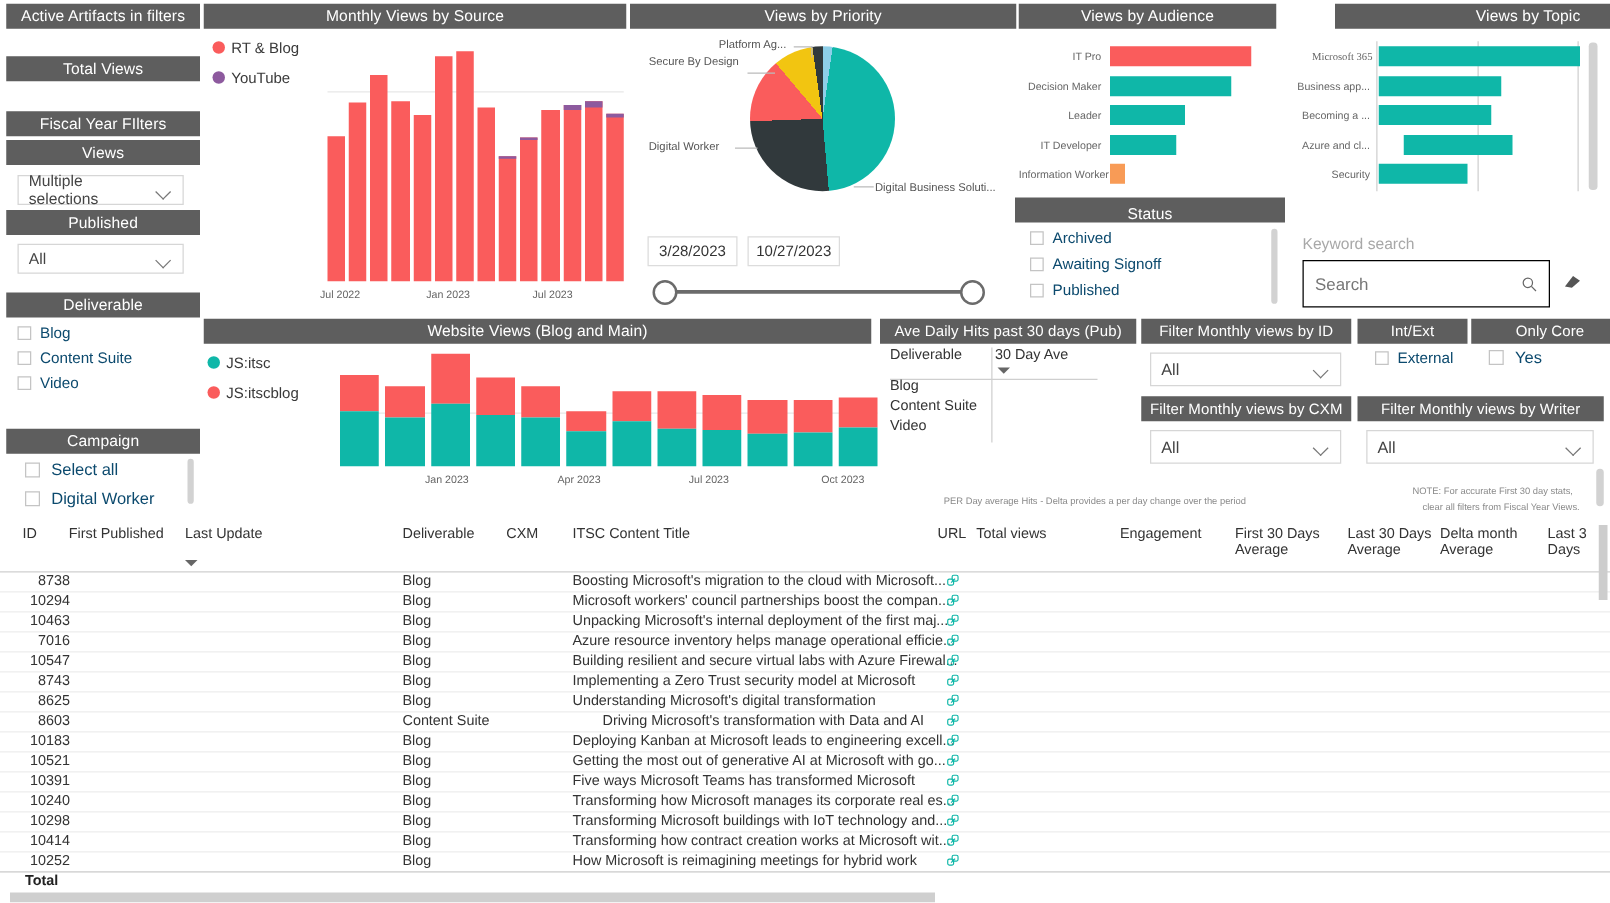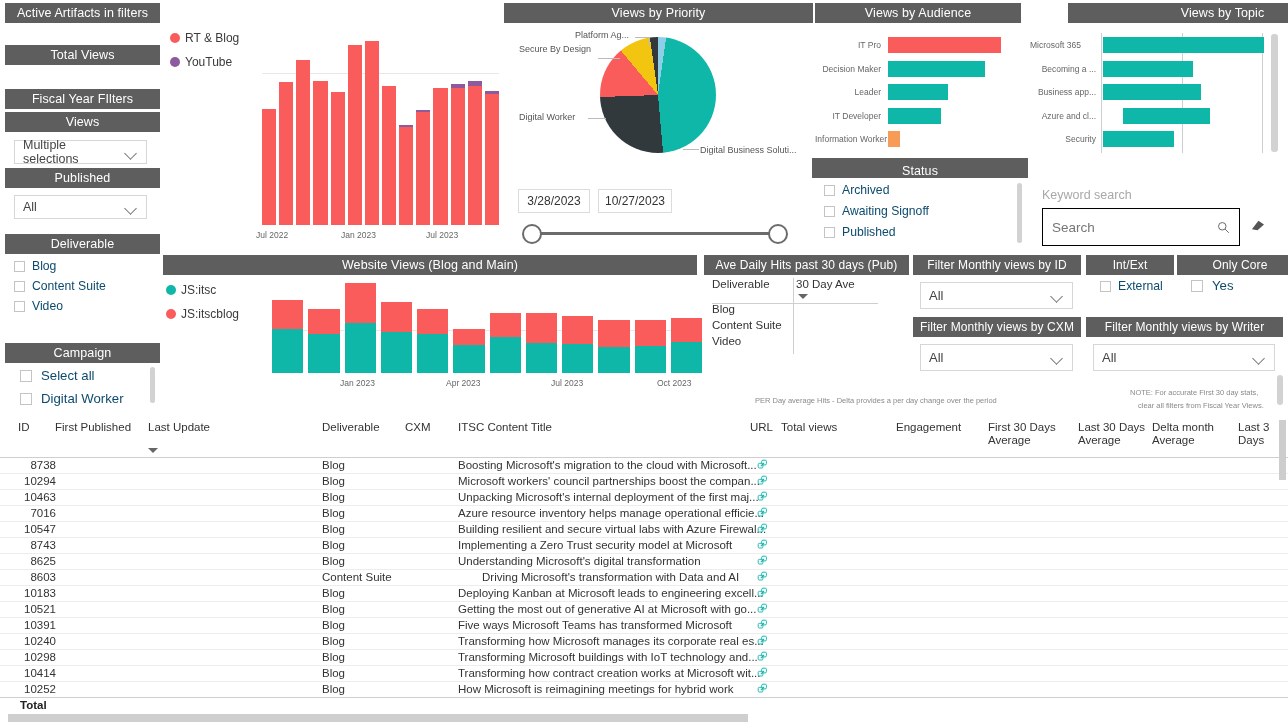--- a/index.html
+++ b/index.html
@@ -166,20 +166,23 @@
       <span>Select all</span>
     </div>
     <div class="cbrow big" style="margin-bottom:4px;">
       <span class="cb"></span>
       <span>Digital Worker</span>
     </div>
 
   </div>
   <div class="scrollbar" style="left:150px; top:367px; height:36px;"></div>
 
+  <div class="hdr abs" style="left:163px; top:3px; width:338px; height:20px;">
+    <span>Monthly Views by Source</span>
+  </div>
   <div class="legend abs" style="left:170px; top:31px;">
     <div class="lgitem">
       <span class="dot" style="background:#fa5c5c"></span>
       <span>RT &amp; Blog</span>
     </div>
     <div class="lgitem">
       <span class="dot" style="background:#8d5a9e"></span>
       <span>YouTube</span>
     </div>
   </div>
@@ -285,30 +288,30 @@
     </div>
 
   <div class="hdr abs" style="left:1068px; top:3px; width:309px; height:20px;">
     <span>Views by Topic</span>
   </div>
   <div class="vline" style="left:1101px; top:33px; height:120px;"></div>
   <div class="vline" style="left:1182px; top:33px; height:120px;"></div>
   <div class="vline" style="left:1262px; top:33px; height:120px;"></div>
   <div class="abs" id="topic-chart" style="left: 1024px; top: 37px; width: 250px; height: 110px; display: flex; flex-direction: column; justify-content: space-between;">
       <div class="hbrow" style="height: 16px;">
-        <div class="hblabel" style="width: 79px; padding-right: 22px; font-size: 8.5px;">Microsoft 365</div>
+        <div class="hblabel" style="width: 79px; padding-right: 5px; font-size: 8.5px; font-family: Liberation Serif, serif;">Microsoft 365</div>
         <div class="hbar" style="width: 161px; background: rgb(15, 183, 168);"></div>
+      </div>
+      <div class="hbrow" style="height: 16px;">
+        <div class="hblabel" style="width: 79px; padding-right: 7px; font-size: 8.5px;">Business app...</div>
+        <div class="hbar" style="width: 98.21px; background: rgb(15, 183, 168);"></div>
       </div>
       <div class="hbrow" style="height: 16px;">
         <div class="hblabel" style="width: 79px; padding-right: 7px; font-size: 8.5px;">Becoming a ...</div>
         <div class="hbar" style="width: 90.16px; background: rgb(15, 183, 168);"></div>
-      </div>
-      <div class="hbrow" style="height: 16px;">
-        <div class="hblabel" style="width: 79px; padding-right: 7px; font-size: 8.5px;">Business app...</div>
-        <div class="hbar" style="width: 98.21px; background: rgb(15, 183, 168);"></div>
       </div>
       <div class="hbrow" style="height: 16px; gap: 20px;">
         <div class="hblabel" style="width: 79px; padding-right: 7px; font-size: 8.5px;">Azure and cl...</div>
         <div class="hbar" style="width: 86.94px; background: rgb(15, 183, 168);"></div>
       </div>
       <div class="hbrow" style="height: 16px;">
         <div class="hblabel" style="width: 79px; padding-right: 7px; font-size: 8.5px;">Security</div>
         <div class="hbar" style="width: 70.84px; background: rgb(15, 183, 168);"></div>
       </div>
     </div>

